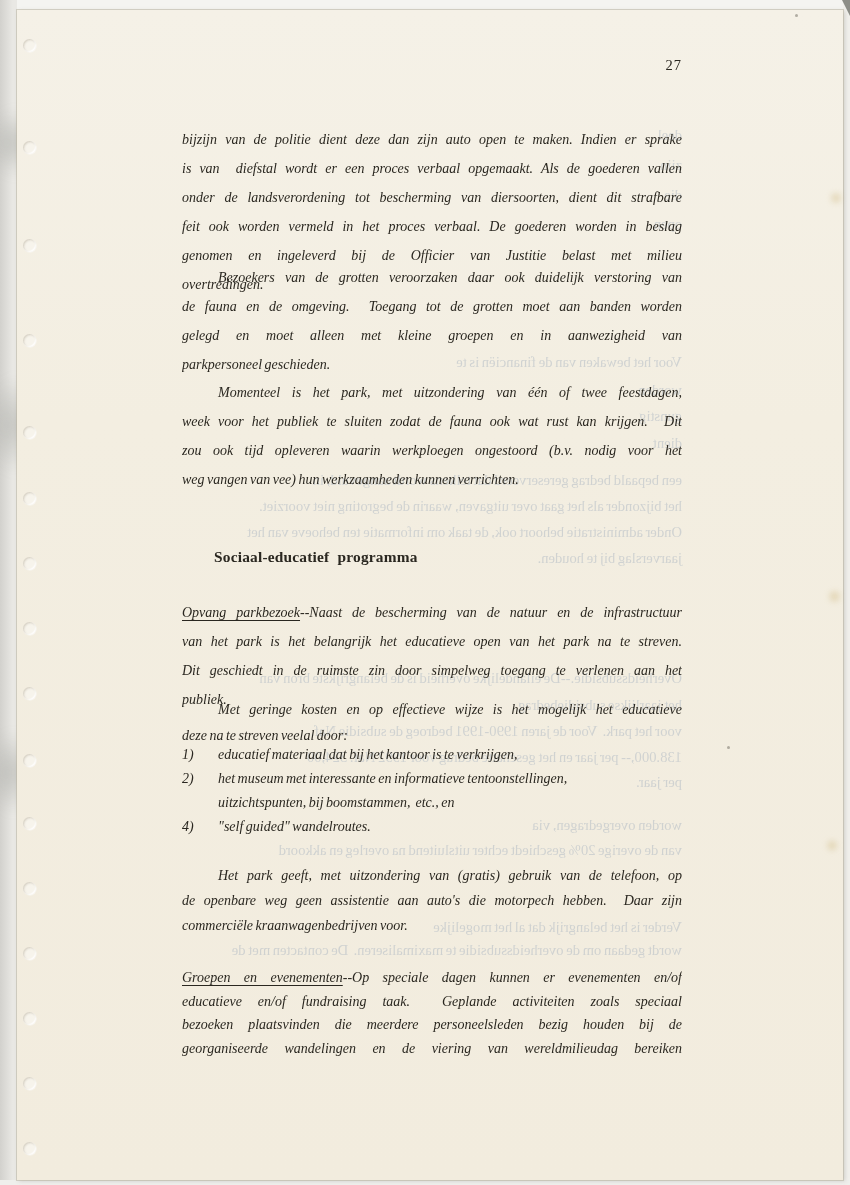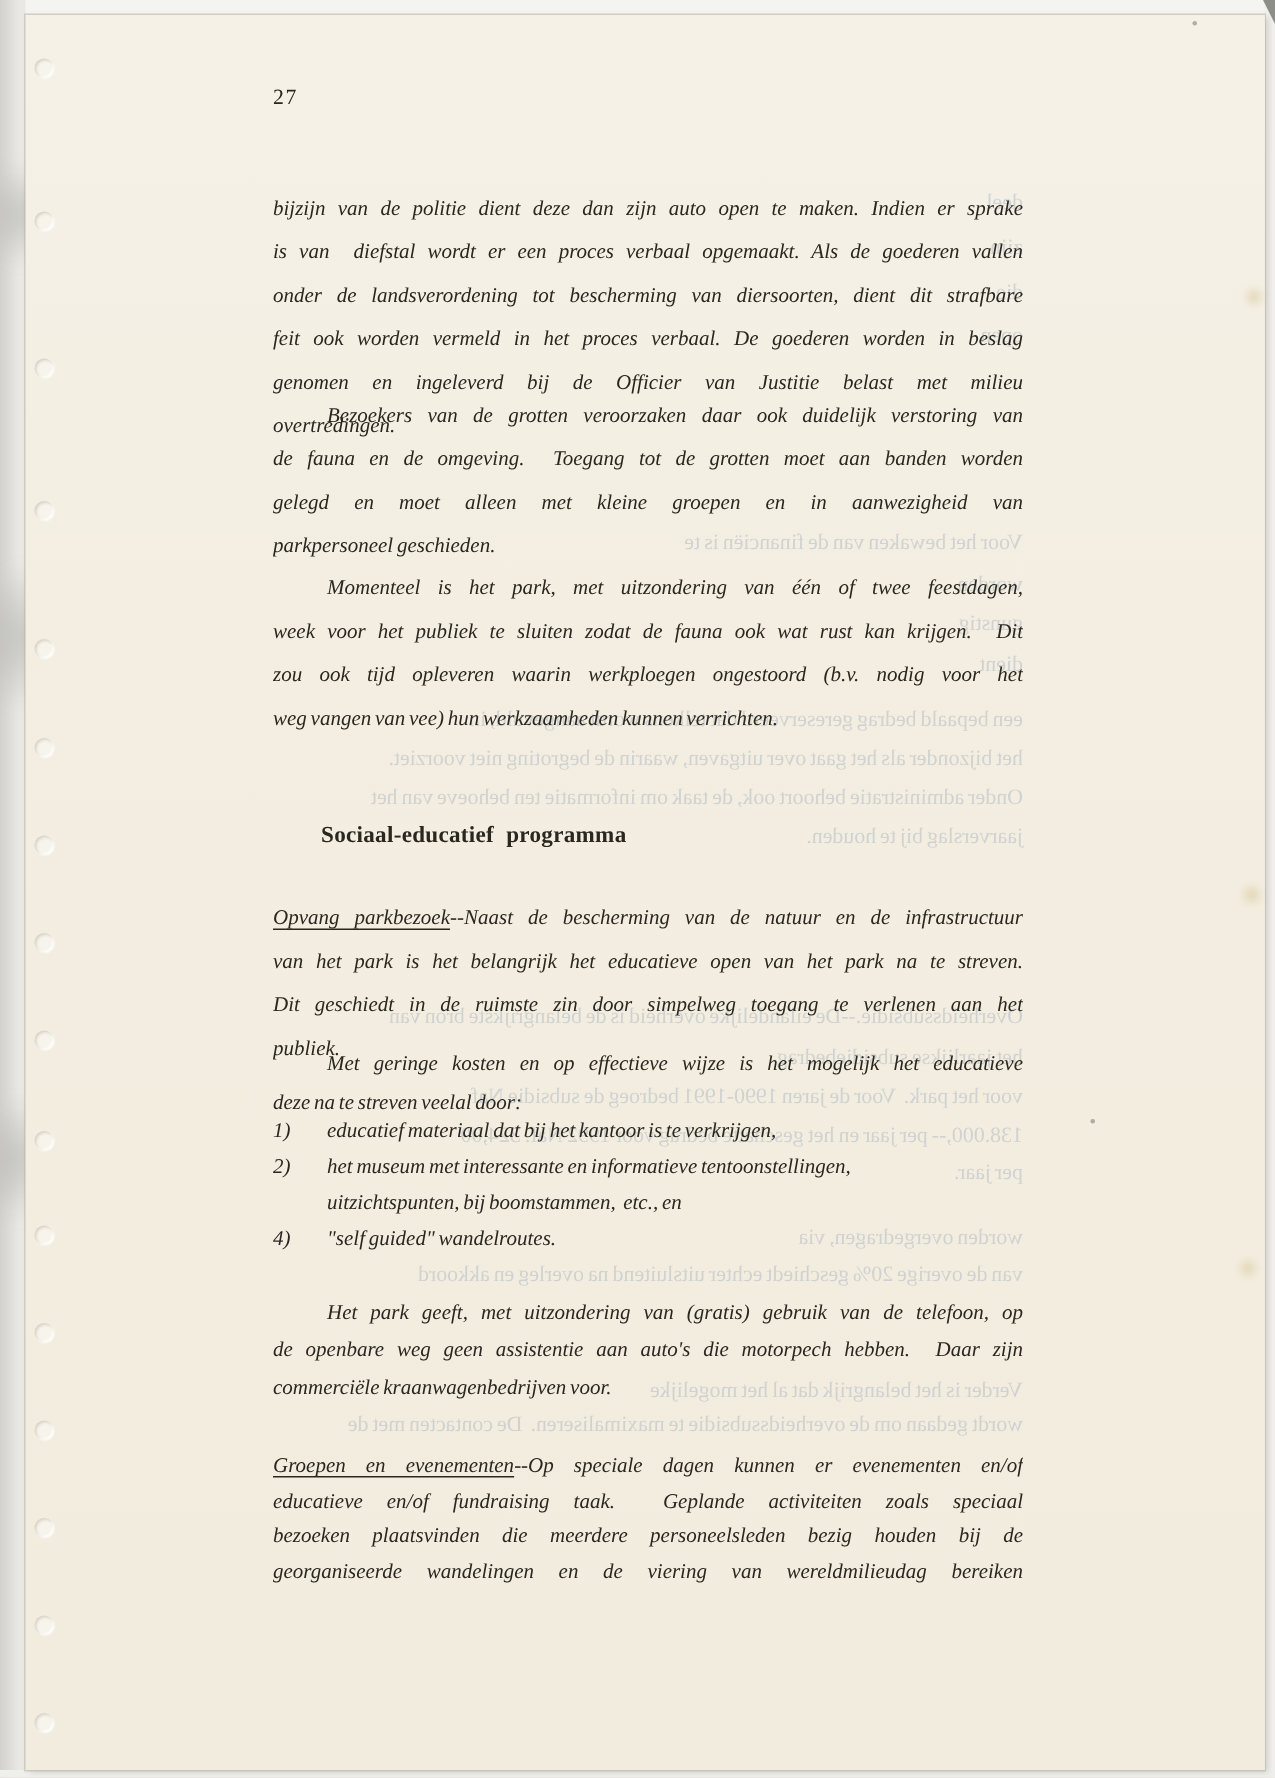--- a/index.html
+++ b/index.html
@@ -34,21 +34,21 @@
   .hole{position:absolute;left:6px;width:13px;height:13px;border-radius:50%;
     background:#f7f4ec;
     box-shadow:inset 1px 1px 2px rgba(160,150,128,0.38), inset -1px -1px 1px rgba(255,255,255,0.9), 0.5px 0.5px 1px rgba(255,255,255,0.7);}
 
   .stain{position:absolute;border-radius:50%;filter:blur(2.5px);
     background:radial-gradient(circle, rgba(196,168,98,0.40), rgba(196,168,98,0) 70%);}
   .speck{position:absolute;width:3px;height:3px;border-radius:50%;background:rgba(110,105,95,0.5);filter:blur(0.5px);}
 
   
   .content-layer{position:absolute;left:0;top:0;width:826px;height:1170px;color:var(--ink);}
-  .pagenum{position:absolute;top:47px;left:165px;width:500px;text-align:left;
+  .pagenum{position:absolute;top:47px;left:165px;width:500px;text-align:right;
     font-size:14.5px;letter-spacing:1px;}
   .heading{position:absolute;left:165px;width:520px;font-weight:bold;font-size:15.4px;
     white-space:pre-wrap;letter-spacing:0.2px;margin-left:32px;}
   .block{position:absolute;left:165px;width:500px;font-size:14px;font-style:italic;}
   .tline{height:var(--lh,29px);line-height:var(--lh,29px);overflow:hidden;
     white-space:pre-wrap;word-spacing:-1px;}
   .tline.just{text-align:justify;text-align-last:justify;}
   .tline.ind{text-indent:36px;}
   .tline.cont{padding-left:36px;}
   .num{display:inline-block;width:36px;}

